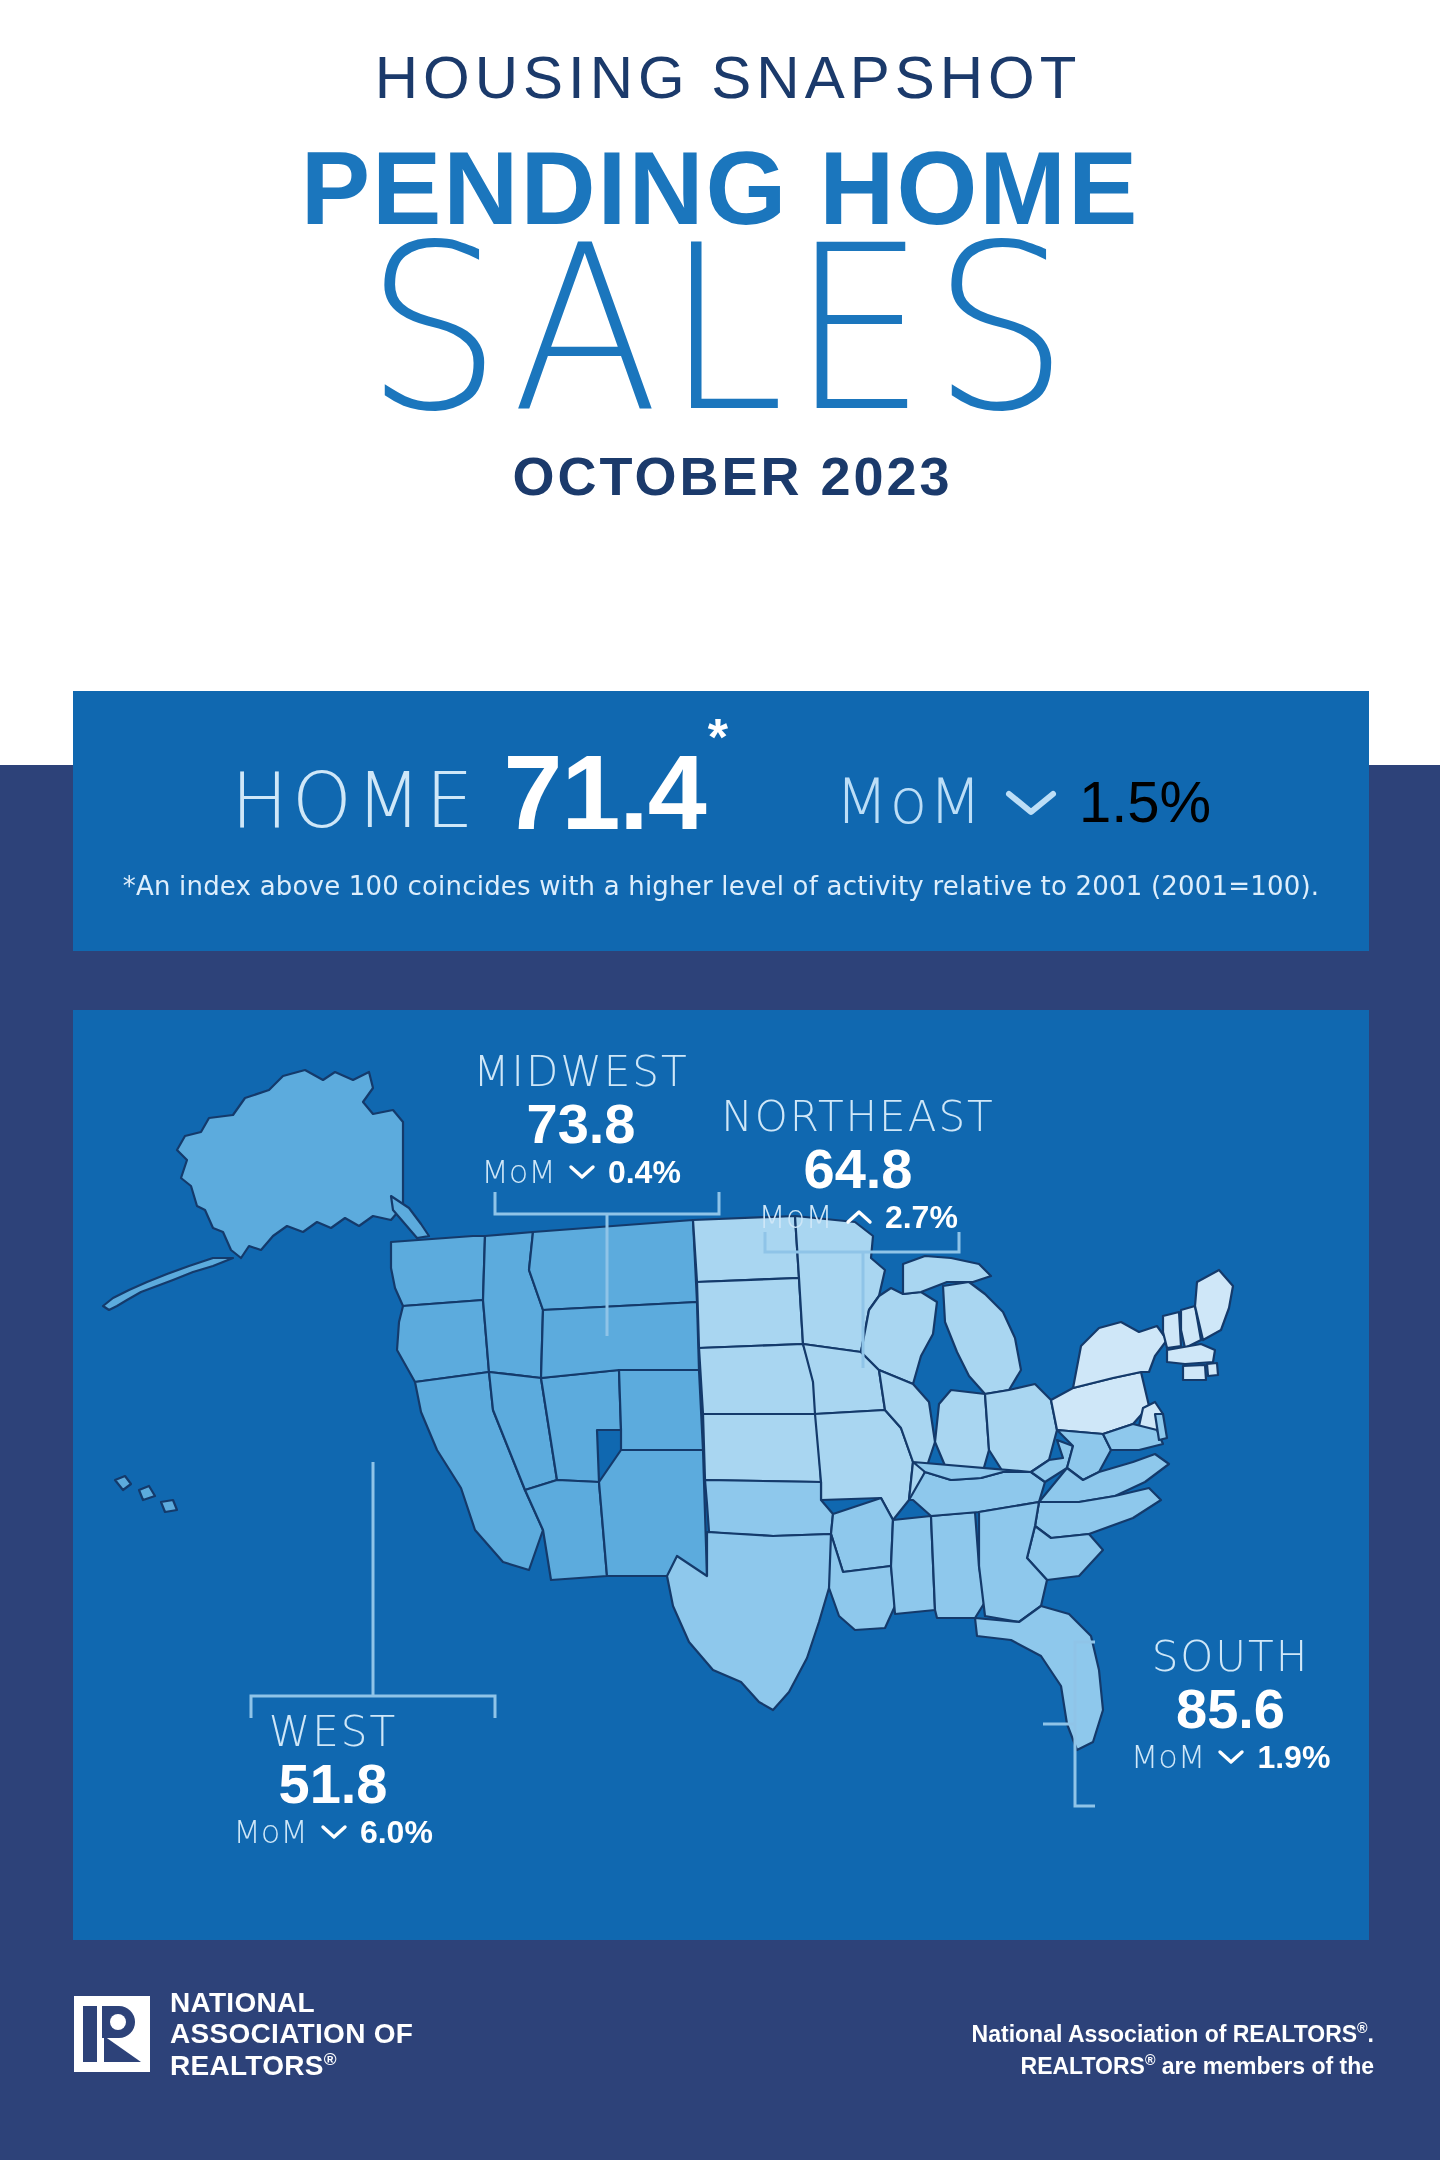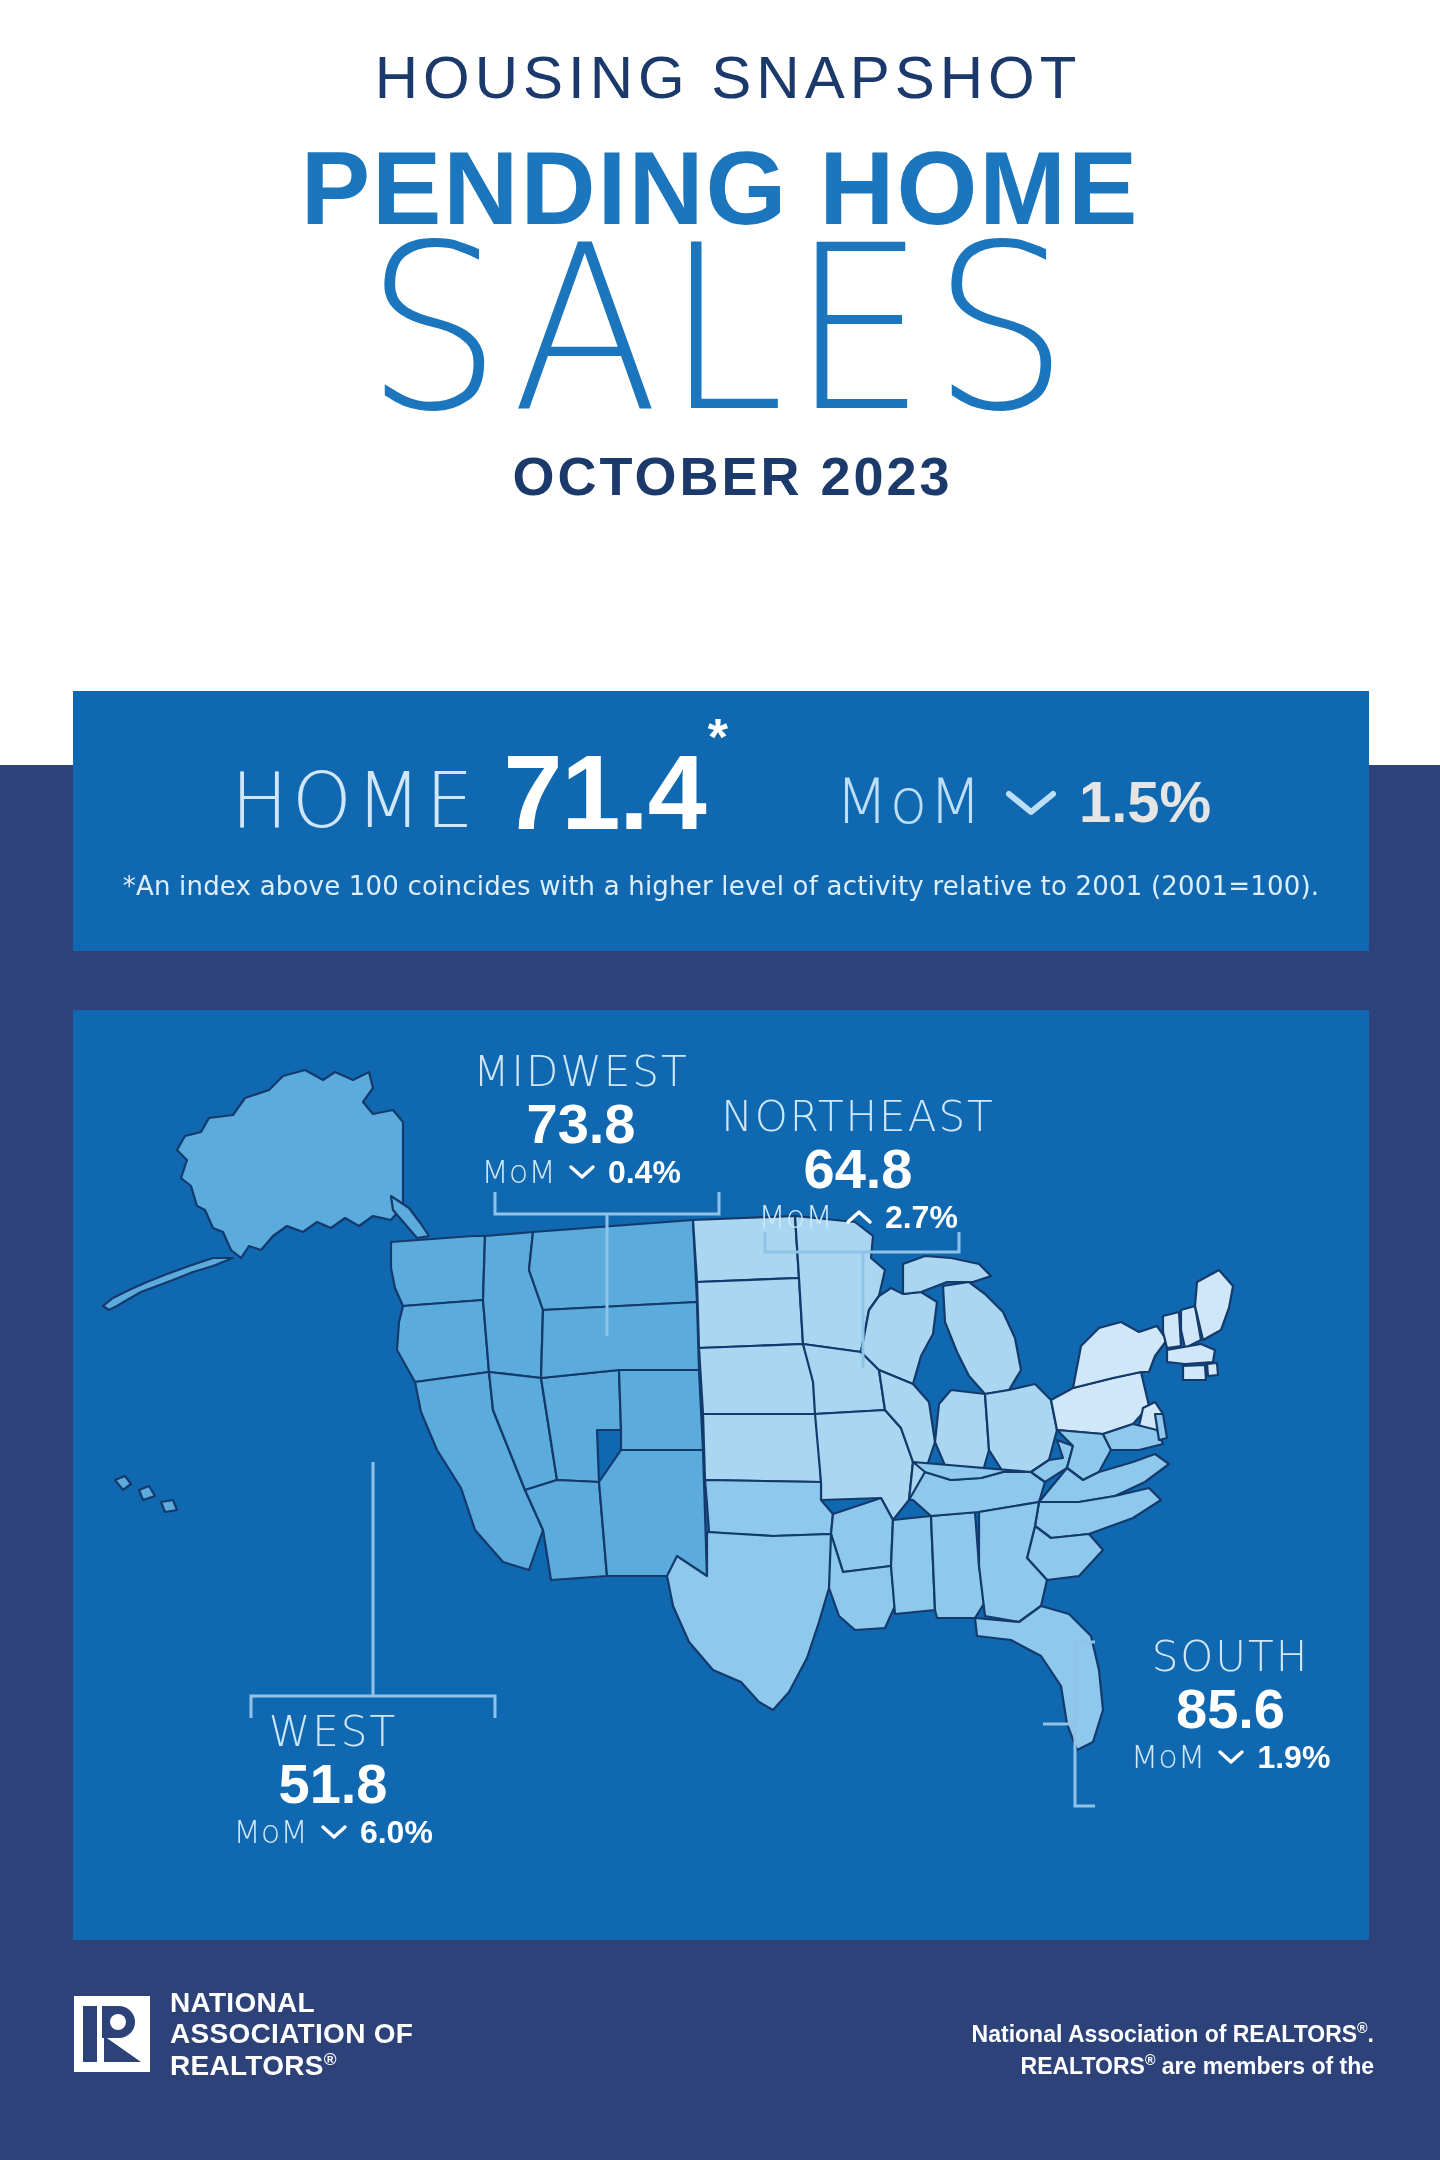--- a/index.html
+++ b/index.html
@@ -72,21 +72,21 @@
   }
   .index-mom {
     display:flex; align-items:center; gap:22px;
     margin-left:110px; padding-bottom:12px;
   }
   .mom-label {
     font-size:62px; font-weight:300; color:#bcdef7; letter-spacing:1px;
     font-family:"DejaVu Sans", sans-serif; line-height:1;
   }
   .mom-val {
-    font-size:58px; font-weight:bold; color:#e5e5e5; line-height:1;
+    font-size:58px; font-weight:normal; color:#000000; line-height:1;
   }
   .chev { display:inline-block; }
   .chev svg { display:block; }
   .footnote {
     font-size:26px; color:#ddeefc; margin-top:26px; letter-spacing:0.2px;
     font-family:"DejaVu Sans", sans-serif;
   }
 
   
   .map-panel {

